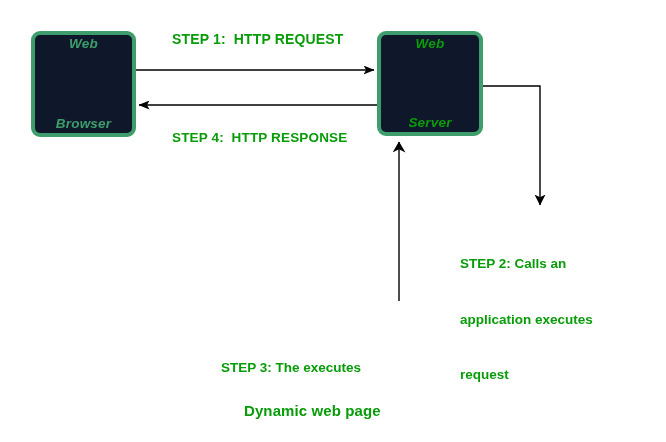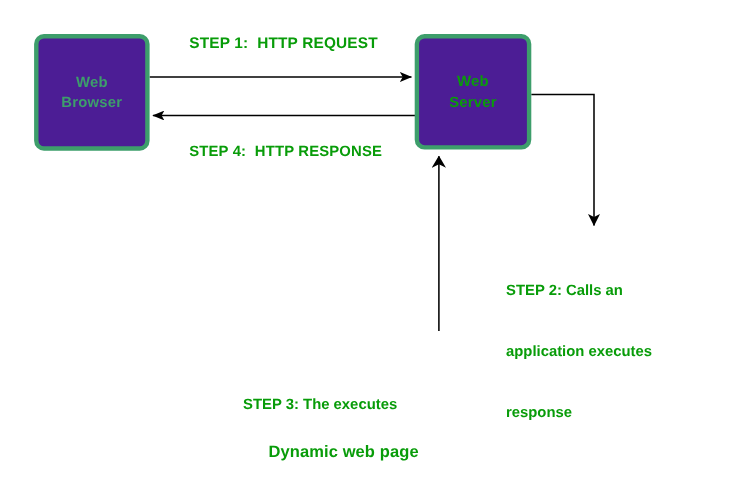--- a/index.html
+++ b/index.html
@@ -17,26 +17,27 @@
     height: 442px;
     background: #ffffff;
     overflow: hidden;
   }
   
   .node {
     position: absolute;
     box-sizing: border-box;
     border: 4px solid #3d9e6b;
     border-radius: 9px;
-    background: #4c1d95;
+    background: #0f172a;
     display: flex;
     flex-direction: column;
     align-items: center;
-    justify-content: center;
+    justify-content: space-between;
     line-height: 1.35;
+    font-style: italic;
   }
   .node .node-line {
     display: block;
     font-size: 13.5px;
     font-weight: bold;
     letter-spacing: 0.2px;
     text-align: center;
   }
   #node-browser { left: 31px; top: 31px; width: 105px; height: 106px; }
   #node-browser .node-line { color: #3d9e6b; }
@@ -112,21 +113,21 @@
   </div>
 
   <div class="label" id="label-step1">STEP 1:  HTTP REQUEST</div>
 
   <div class="label" id="label-step4">STEP 4:  HTTP RESPONSE</div>
 
 
   <div class="label" id="label-step2">
     <span class="ln">STEP 2: Calls an</span>
     <span class="ln">application executes</span>
-    <span class="ln">response</span>
+    <span class="ln">request</span>
   </div>
 
   <div class="label" id="label-step3">
     <span class="ln">STEP 3: The executes</span>
     
   </div>
 
   <div class="label" id="label-dynamic">Dynamic web page</div>
 
 </div>

